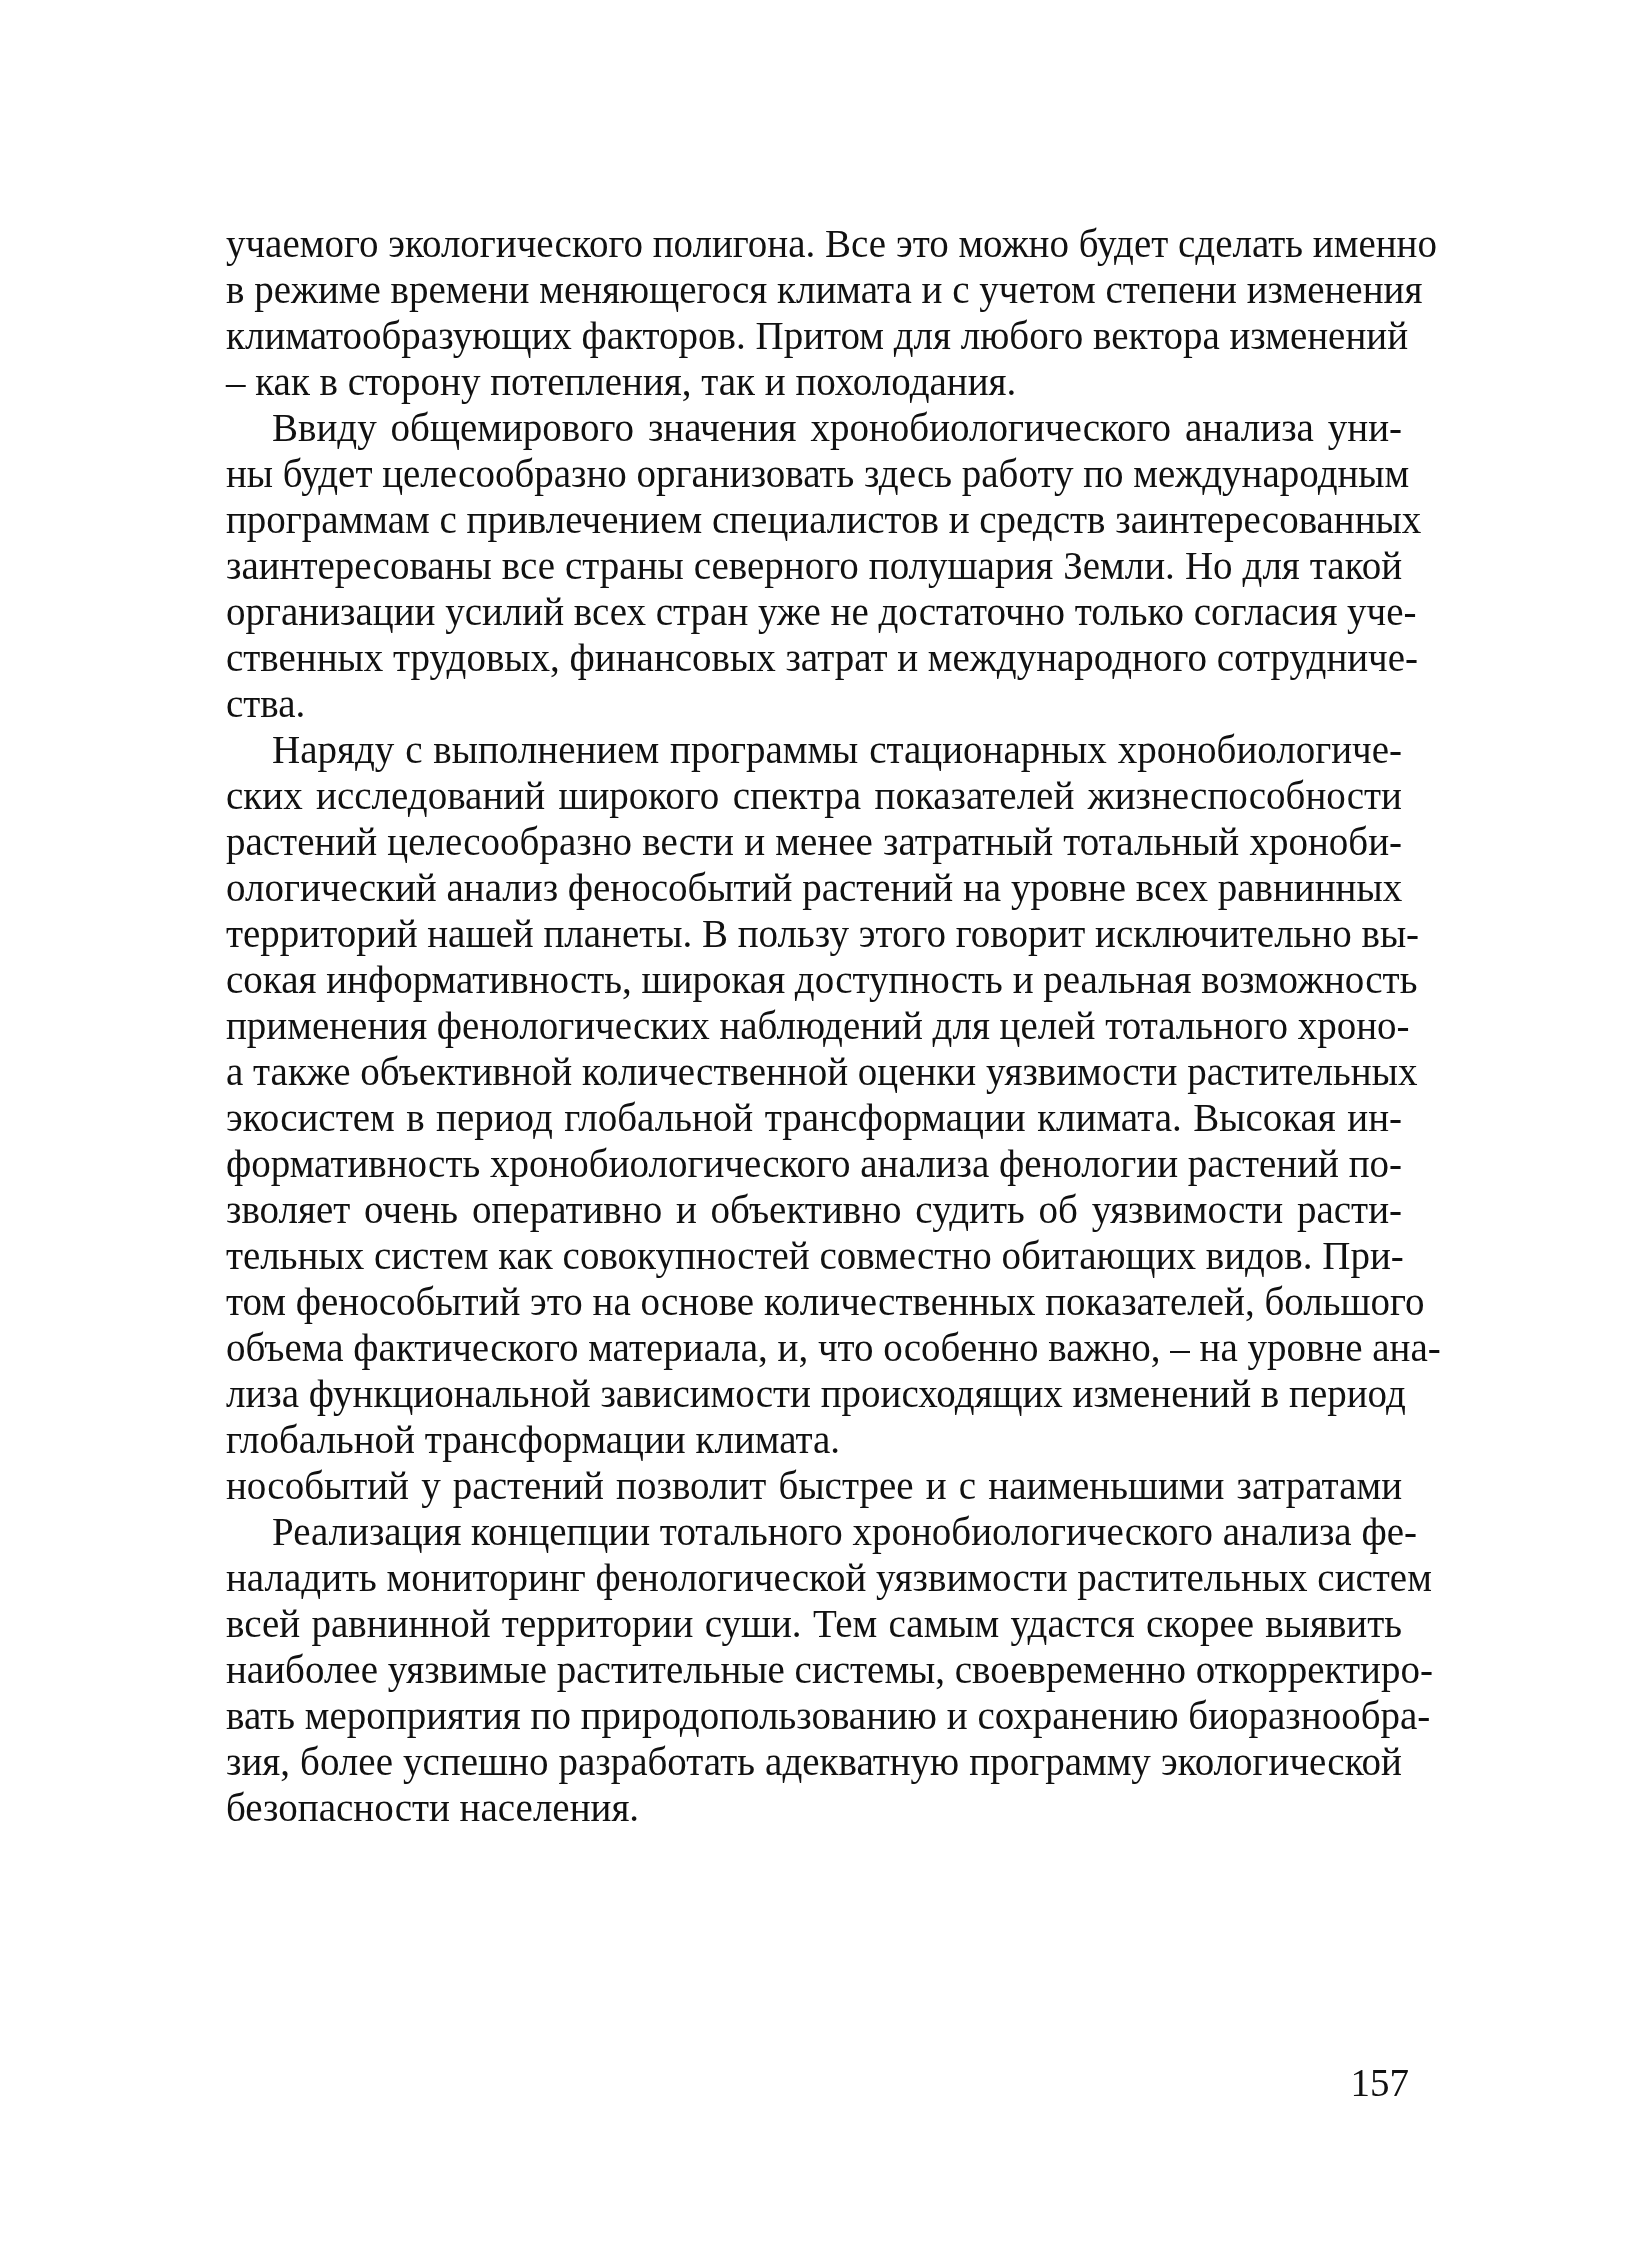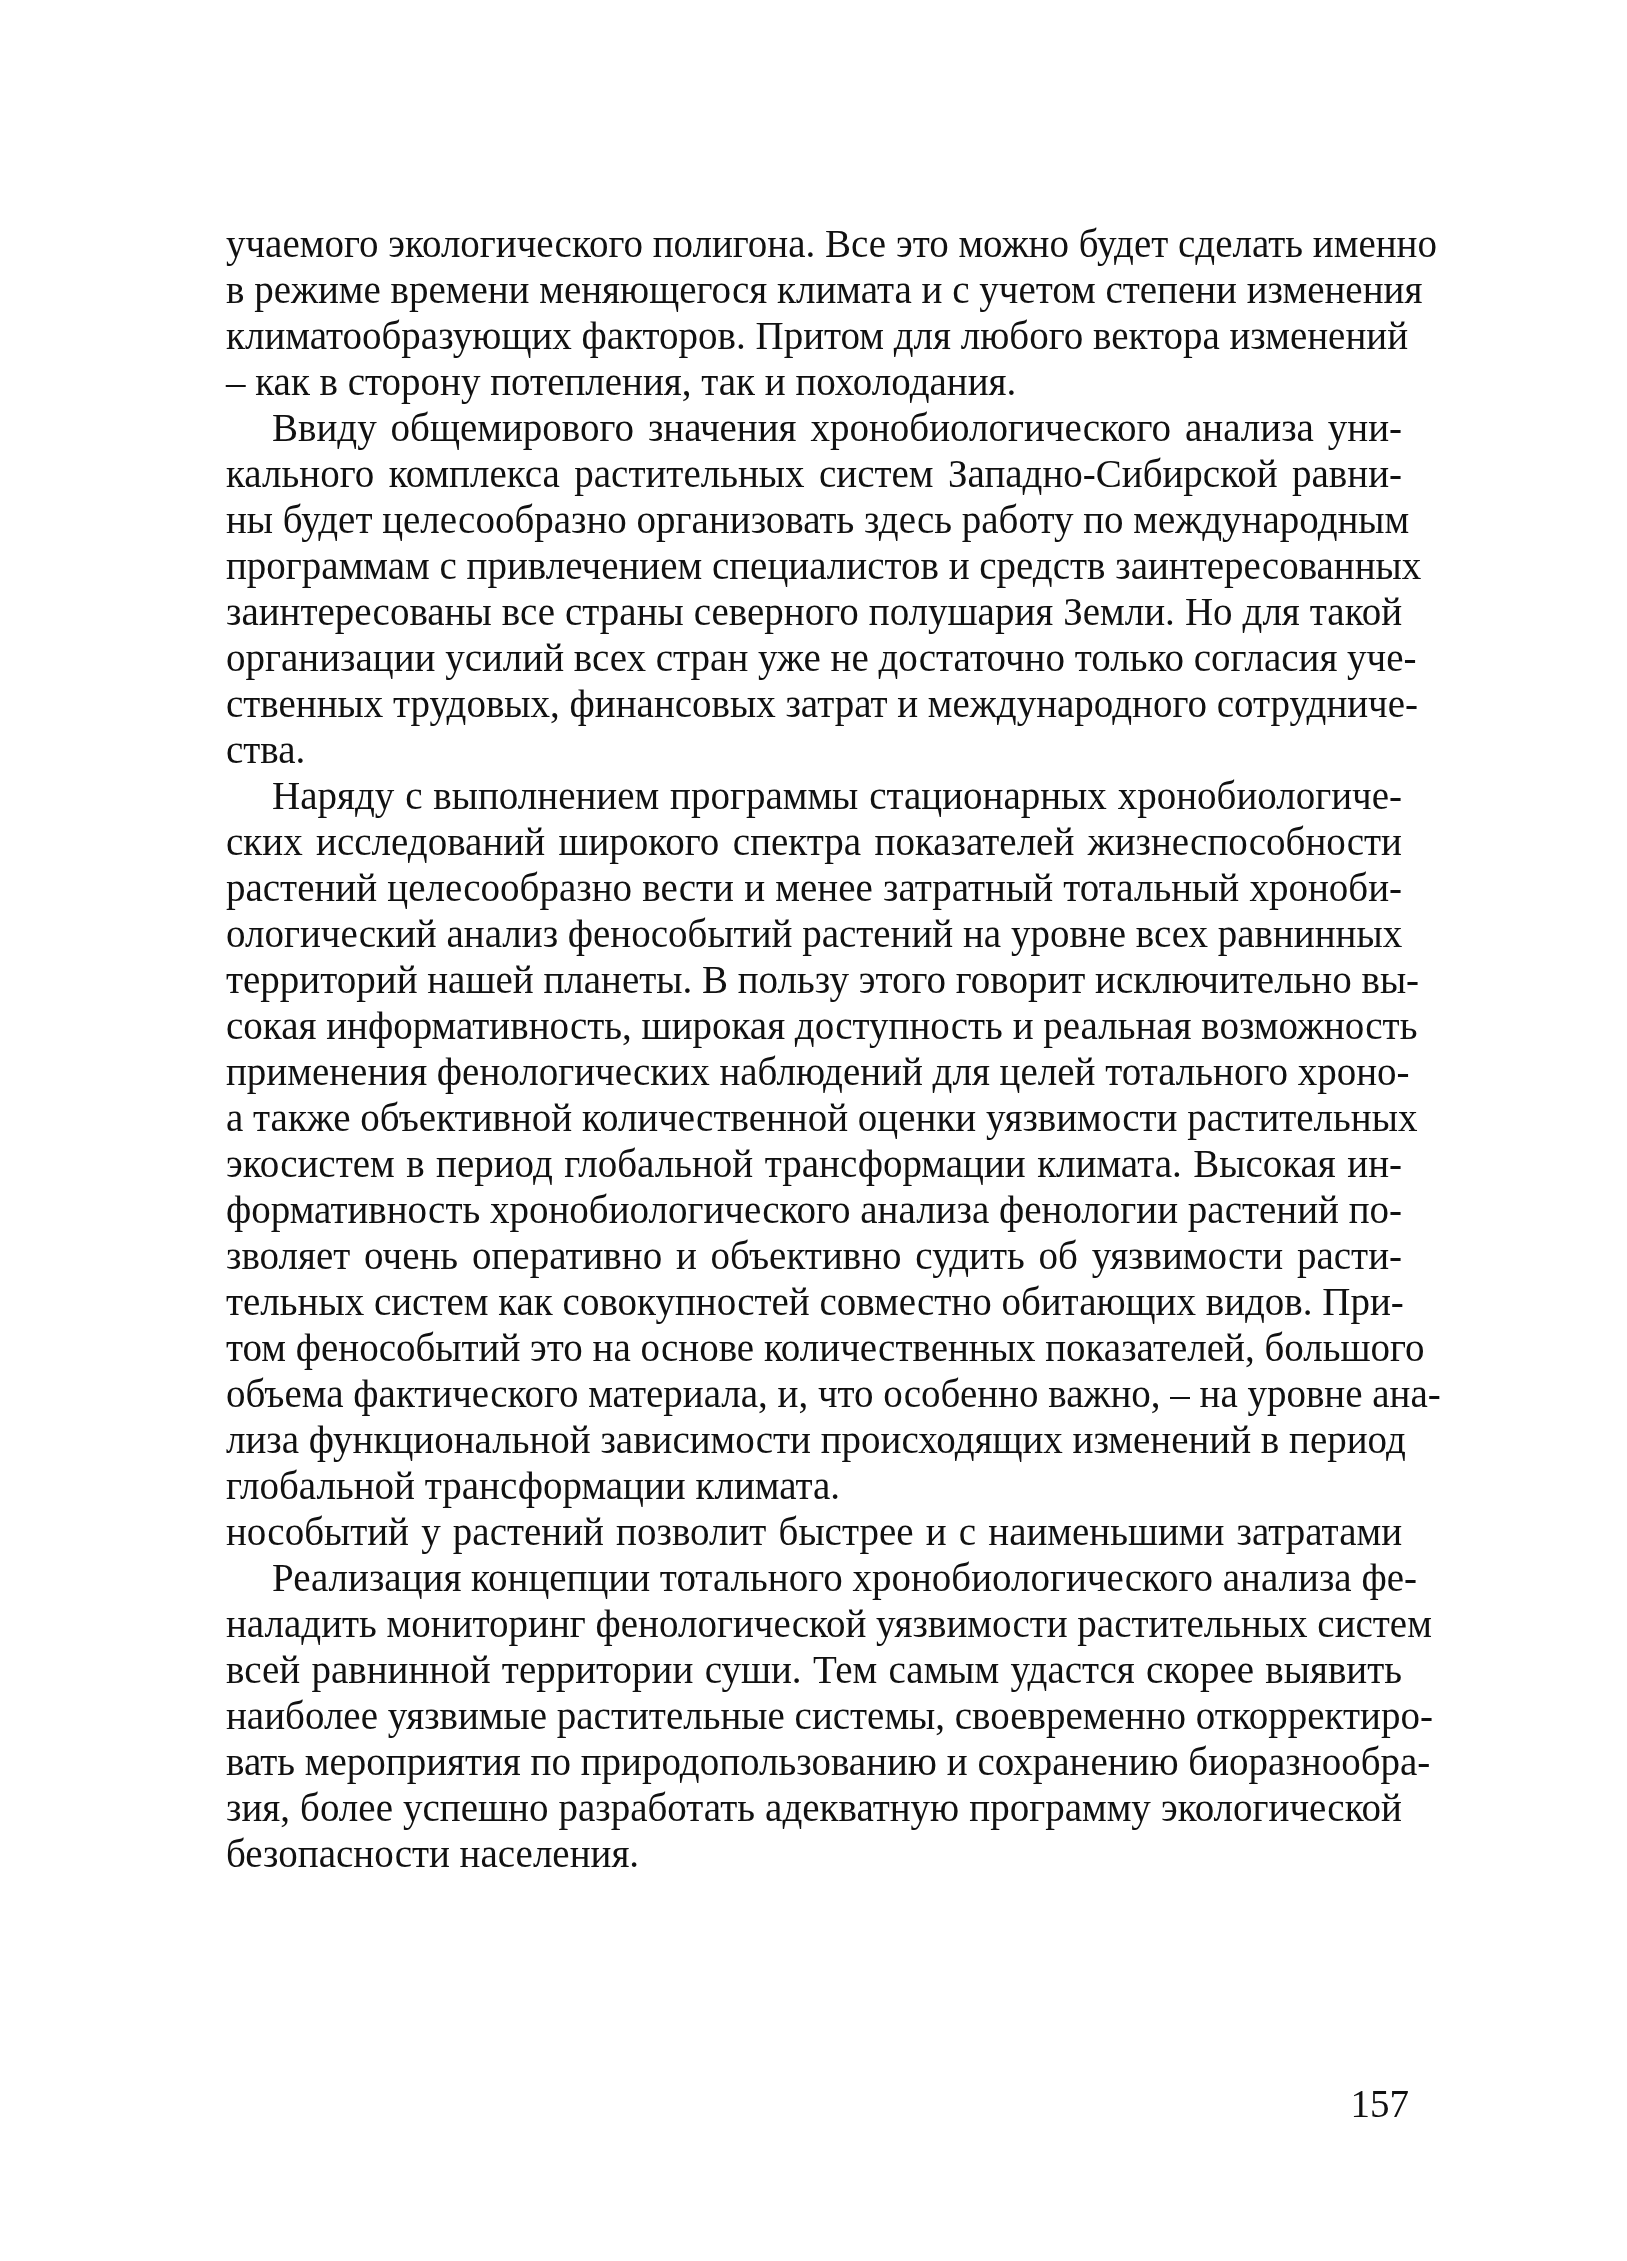--- a/index.html
+++ b/index.html
@@ -53,39 +53,37 @@
     .page-number {
       position: absolute;
       left: 1348px;
       top: 2060px;
       width: 61px;
       text-align: right;
       font-family: "Liberation Serif", "DejaVu Serif", serif;
       font-size: 39px;
       line-height: 46px;
       color: #111111;
-      margin-top: 21px;
     }
   </style>
 </head>
 <body>
 
 <div class="page">
   <div class="text-block">
 
     <div class="paragraph">
       <span class="line">учаемого экологического полигона. Все это можно будет сделать именно</span>
       <span class="line">в режиме времени меняющегося климата и с учетом степени изменения</span>
       <span class="line">климатообразующих факторов. Притом для любого вектора изменений</span>
       <span class="line last">– как в сторону потепления, так и похолодания.</span>
     </div>
 
     <div class="paragraph">
       <span class="line first">Ввиду общемирового значения хронобиологического анализа уни-</span>
-      <span class="line">кального комплекса растительных систем Западно-Сибирской равни-</span>
       <span class="line">ны будет целесообразно организовать здесь работу по международным</span>
       <span class="line">программам с привлечением специалистов и средств заинтересованных</span>
       <span class="line">заинтересованы все страны северного полушария Земли. Но для такой</span>
       <span class="line">организации усилий всех стран уже не достаточно только согласия уче-</span>
       <span class="line">ственных трудовых, финансовых затрат и международного сотрудниче-</span>
       <span class="line last">ства.</span>
     </div>
 
     <div class="paragraph">
       <span class="line first">Наряду с выполнением программы стационарных хронобиологиче-</span>

